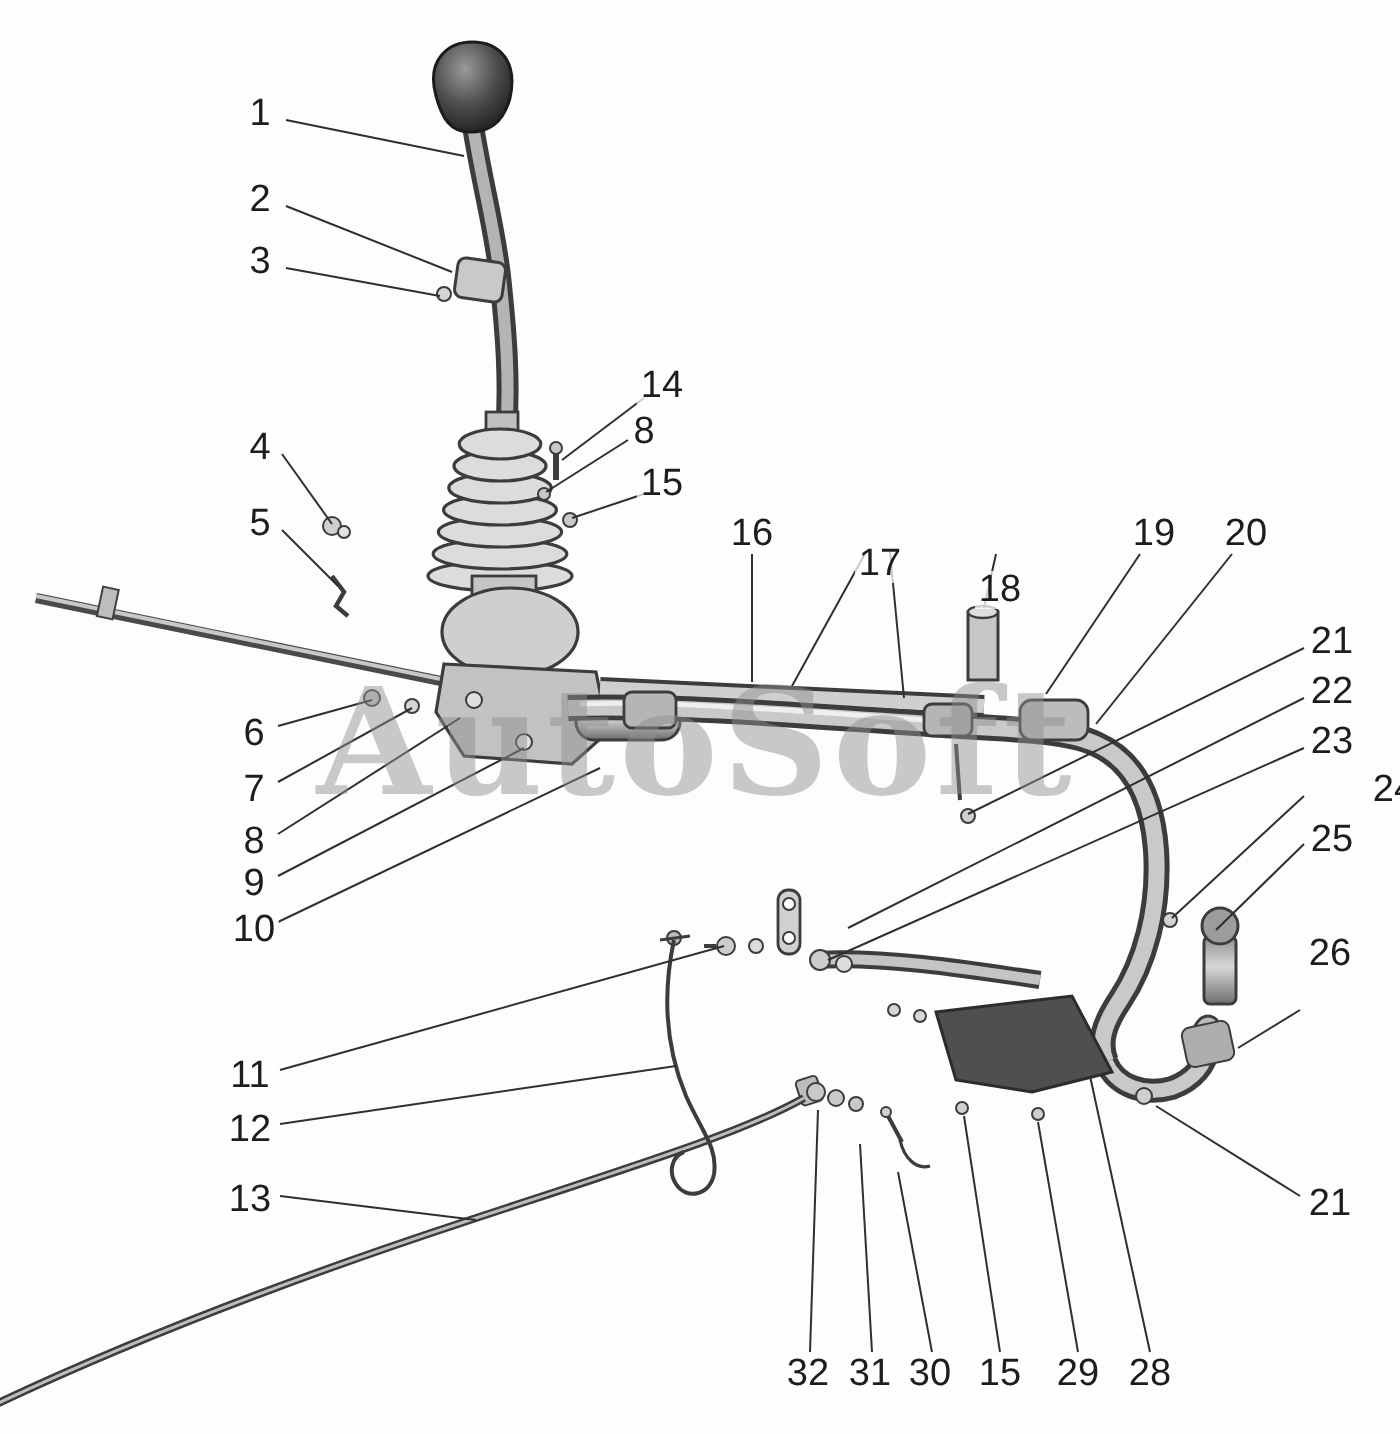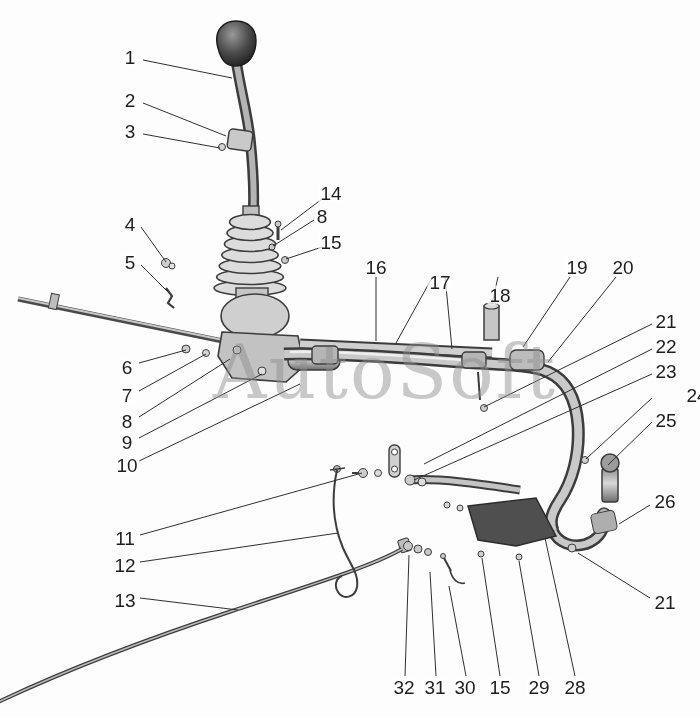--- a/index.html
+++ b/index.html
@@ -9,29 +9,28 @@
     background:#fdfdfd;
     overflow:hidden;
     font-family:"Liberation Sans", sans-serif;
   }
   .stage svg{position:absolute;left:0;top:0;}
   .watermark{
     position:absolute;
     left:348px;top:372px;
     transform:translate(-50%,-50%);
     font-family:"DejaVu Serif", serif;
-    font-weight:normal;
+    font-weight:bold;
     font-size:74px;
     color:#8f8f8f;
     opacity:0.48;
     letter-spacing:2px;
     white-space:nowrap;
     pointer-events:none;
     user-select:none;
-    margin-left:37px;
   }
   .callout{
     position:absolute;
     transform:translate(-50%,-50%);
     font-size:19px;
     color:#1d1d1d;
     background:rgba(253,253,253,0.75);
     padding:0 2px;
     line-height:1;
   }
@@ -244,21 +243,21 @@
   <div class="callout" style="left:127px;top:442px;">9</div>
   <div class="callout" style="left:127px;top:465px;">10</div>
   <div class="callout" style="left:666px;top:321px;">21</div>
   <div class="callout" style="left:666px;top:346px;">22</div>
   <div class="callout" style="left:666px;top:371px;text-align:center;">23</div>
   <div class="callout" style="left:666px;top:395px;margin-left:31px;">24</div>
   <div class="callout" style="left:666px;top:420px;">25</div>
   <div class="callout" style="left:125px;top:538px;">11</div>
   <div class="callout" style="left:125px;top:565px;">12</div>
   <div class="callout" style="left:125px;top:600px;">13</div>
-  <div class="callout" style="left:665px;top:501px;">26</div>
+  <div class="callout" style="left:665px;top:477px;">26</div>
   <div class="callout" style="left:665px;top:602px;">21</div>
   <div class="callout" style="left:404px;top:687px;">32</div>
   <div class="callout" style="left:435px;top:687px;">31</div>
   <div class="callout" style="left:465px;top:687px;">30</div>
   <div class="callout" style="left:500px;top:687px;">15</div>
   <div class="callout" style="left:539px;top:687px;">29</div>
   <div class="callout" style="left:575px;top:687px;">28</div>
 
 </div>
 

